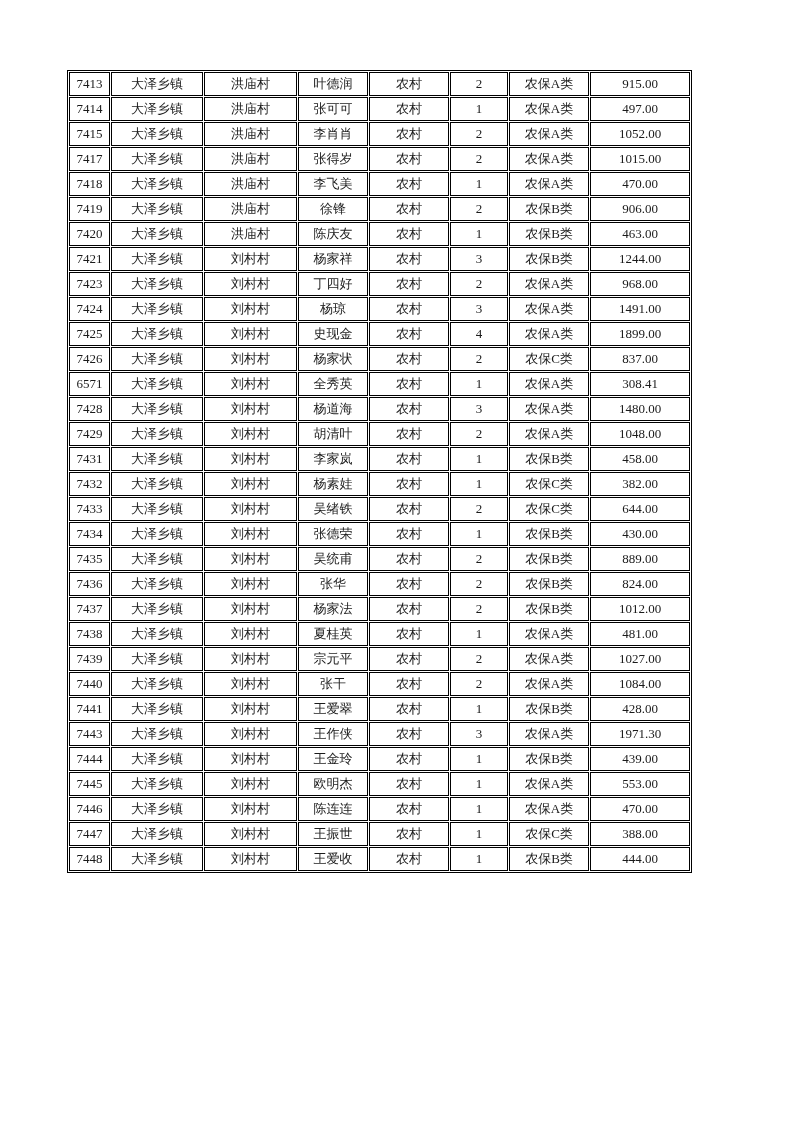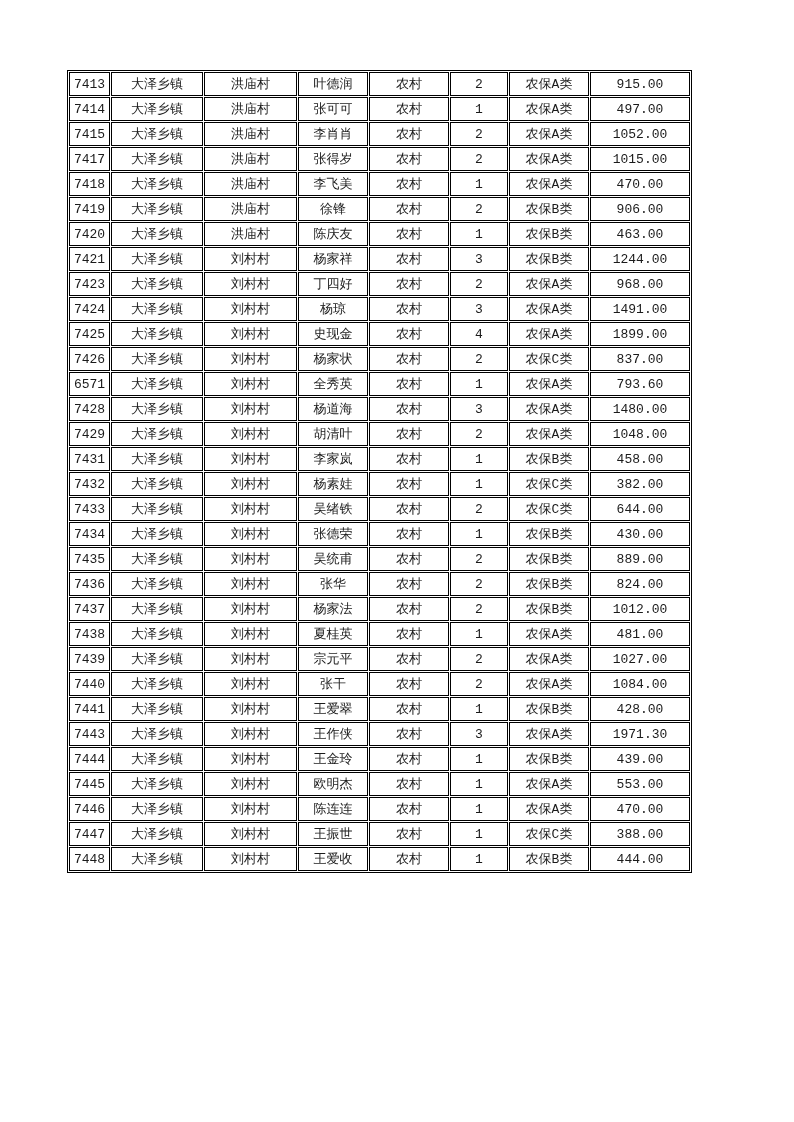--- a/index.html
+++ b/index.html
@@ -6,21 +6,21 @@
     margin: 0;
     padding: 0;
     background: #ffffff;
   }
   .page {
     position: relative;
     width: 794px;
     height: 1122px;
     background: #ffffff;
     overflow: hidden;
-    font-family: Liberation Mono, monospace;
+    font-family: Liberation Serif, serif;
   }
   table.records {
     position: absolute;
     left: 67px;
     top: 70px;
     border-collapse: separate;
     border-spacing: 1px;
     border: 1px solid #000000;
     table-layout: fixed;
   }
@@ -183,21 +183,21 @@
           <td>837.00</td>
         </tr>
         <tr>
           <td>6571</td>
           <td>大泽乡镇</td>
           <td>刘村村</td>
           <td>全秀英</td>
           <td>农村</td>
           <td>1</td>
           <td>农保A类</td>
-          <td>793.60</td>
+          <td>308.41</td>
         </tr>
         <tr>
           <td>7428</td>
           <td>大泽乡镇</td>
           <td>刘村村</td>
           <td>杨道海</td>
           <td>农村</td>
           <td>3</td>
           <td>农保A类</td>
           <td>1480.00</td>

